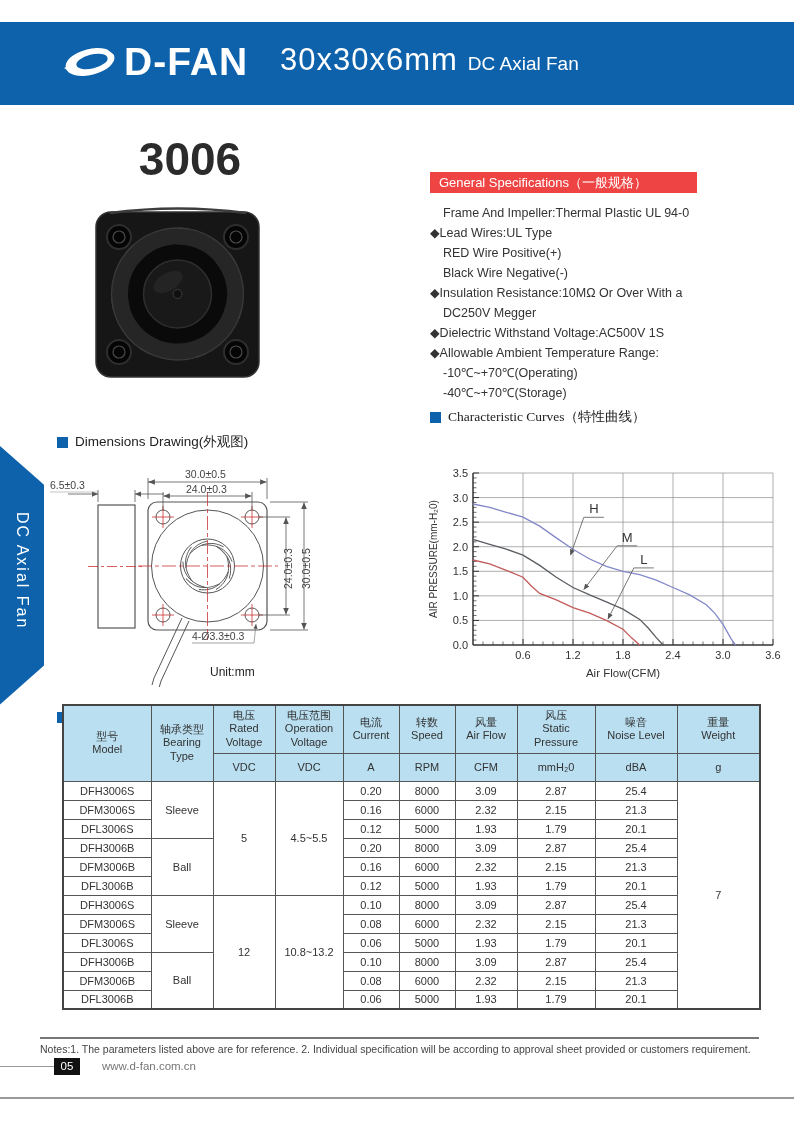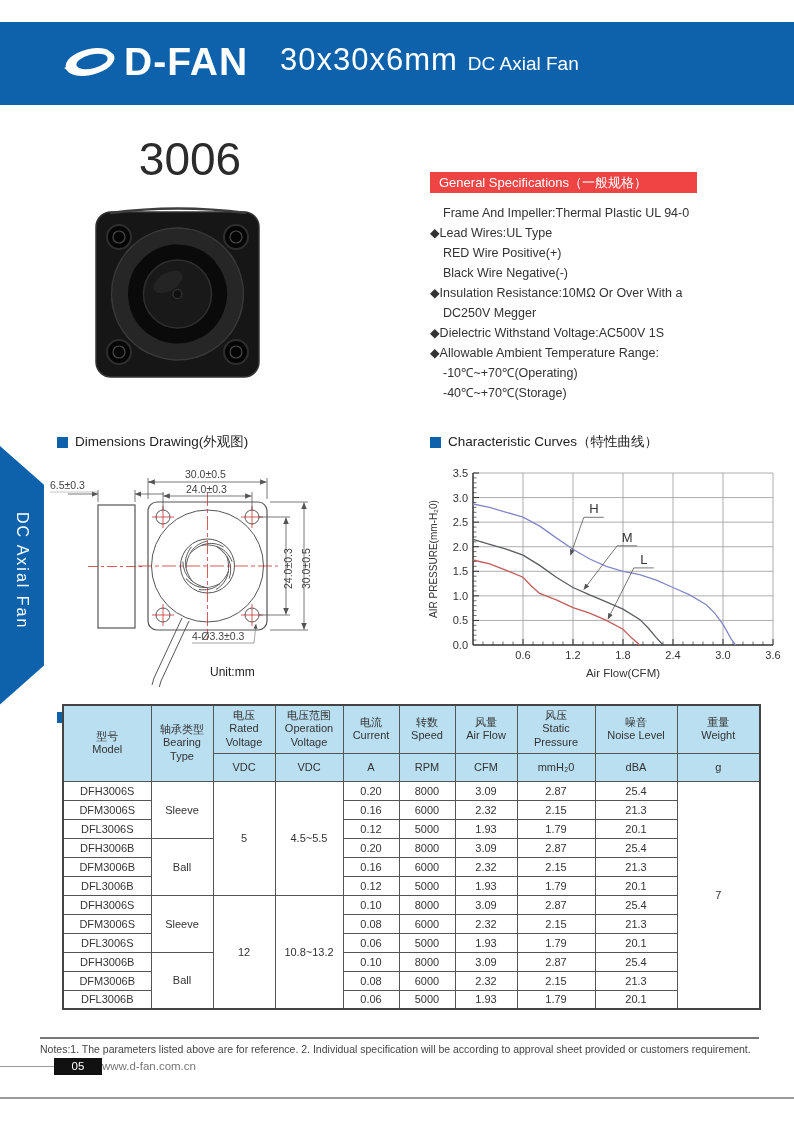--- a/index.html
+++ b/index.html
@@ -14,40 +14,40 @@
   .head-size { font-size:31px; letter-spacing:1px; }
   .head-sub { font-size:19px; }
 
   
   .side-tab { position:absolute; left:0; top:432px; width:44px; height:278px; background:#0d62ab;
               clip-path:polygon(0 5%, 100% 19%, 100% 84%, 0 98%); display:flex; align-items:center; justify-content:center; }
   .side-tab span { writing-mode:vertical-rl; color:#fff; font-size:16px; letter-spacing:2px; }
 
   
   .model-no { position:absolute; left:100px; top:132px; width:180px; text-align:center;
-              font-size:46px; color:#2b2b2b; font-family:"Liberation Sans", sans-serif; }
+              font-size:46px; color:#2b2b2b; font-family:"Liberation Sans", sans-serif;font-weight:bold; }
   .fan-img { position:absolute; left:92px; top:202px; }
 
   
   .gs-panel { position:absolute; left:430px; top:172px; width:335px; }
   .gs-titlebar { width:267px; height:21px; background:#ef4444; color:#fff; font-size:13px;
                  line-height:21px; padding-left:9px; }
   .gs-items { margin-top:10px; font-size:12.5px; color:#333; line-height:20px; }
   .gs-line { white-space:nowrap; }
   .gs-line.cont { padding-left:13px; }
 
   
   .sec-title { position:absolute; font-size:13.5px; color:#222; display:flex; align-items:center; gap:7px; }
   .sec-sq { width:11px; height:11px; background:#0d62ab; display:inline-block; }
 
   
   .rule-notes { position:absolute; left:40px; top:1037px; width:719px; height:2px; background:#777; }
   .notes { position:absolute; left:40px; top:1043px; width:720px; font-size:10.5px; color:#444; }
   .pageno-line { position:absolute; left:0px; top:1066px; width:54px; height:1px; background:#9a9a9a; }
-  .pageno { position:absolute; left:54px; top:1058px; width:48px; height:17px; background:#111;
+  .pageno { position:absolute; left:54px; top:1058px; width:26px; height:17px; background:#111;
             color:#fff; font-size:11.5px; text-align:center; line-height:17px; }
   .site { position:absolute; left:94px; top:1060px; font-size:11.5px; color:#777;margin-left:8px; }
   .rule-bottom { position:absolute; left:0; top:1097px; width:794px; height:2px; background:#9a9a9a; }
 
   
   .spec-table-wrap { position:absolute; left:62px; top:704px; }
   table.spec { border-collapse:collapse; table-layout:fixed; width:697px; border:2px solid #444; }
   table.spec th, table.spec td { border:1px solid #555; font-weight:normal; text-align:center;
     font-size:11px; color:#333; padding:0 2px; }
   table.spec thead th { background:#b9dff1; }
@@ -138,21 +138,21 @@
         <div class="gs-line">◆Allowable Ambient Temperature Range:</div>
         <div class="gs-line cont">-10℃~+70℃(Operating)</div>
         <div class="gs-line cont">-40℃~+70℃(Storage)</div>
       </div>
   </div>
 
   <div class="sec-title" style="left:57px; top:433px;">
     <span class="sec-sq"></span>
     <span>Dimensions Drawing(外观图)</span>
   </div>
-  <div class="sec-title" style="left:430px; top:433px;">
+  <div class="sec-title" style="left:430px; top:408px;font-family:Liberation Serif, serif;">
     <span class="sec-sq"></span>
     <span>Characteristic Curves（特性曲线）</span>
   </div>
 
   <svg style="position:absolute; left:42px; top:452px;" width="380" height="235" viewBox="0 0 380 235">
     <defs>
       <marker id="dimarr" markerWidth="9" markerHeight="8" refX="8" refY="4" orient="auto">
         <path d="M0,0.5 L8,4 L0,7.5 z" fill="#555"></path>
       </marker>
     </defs>

